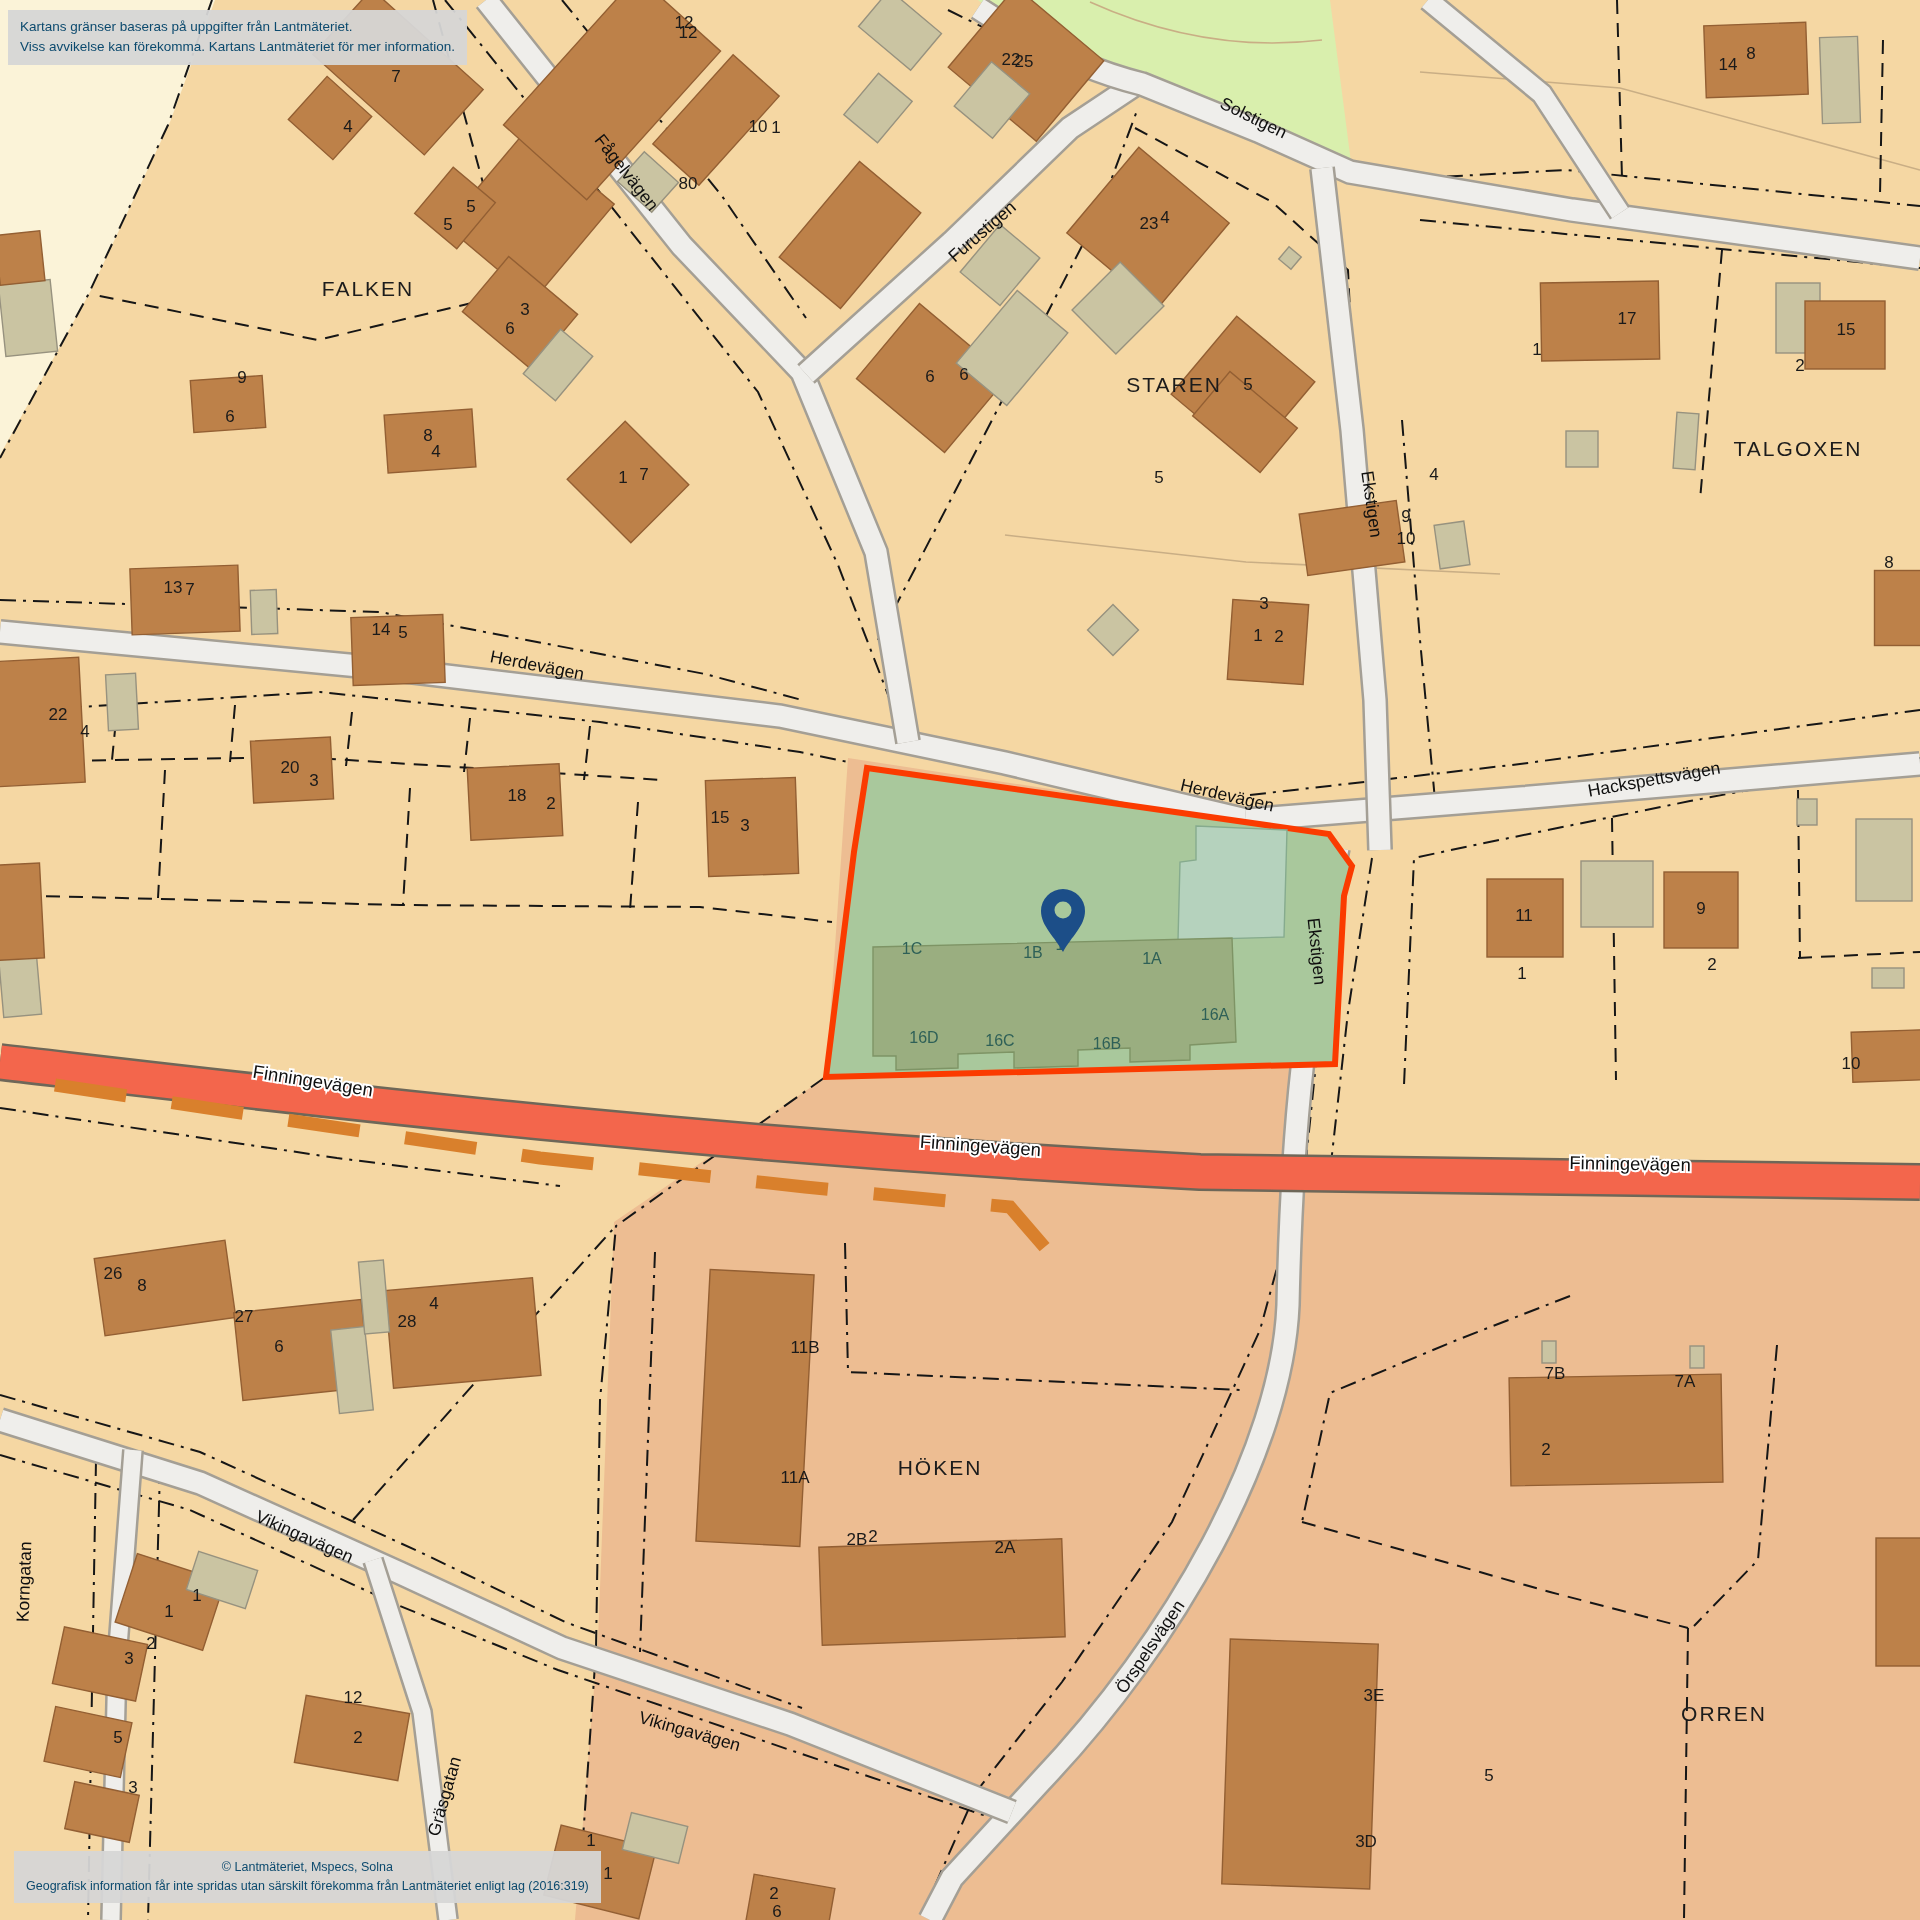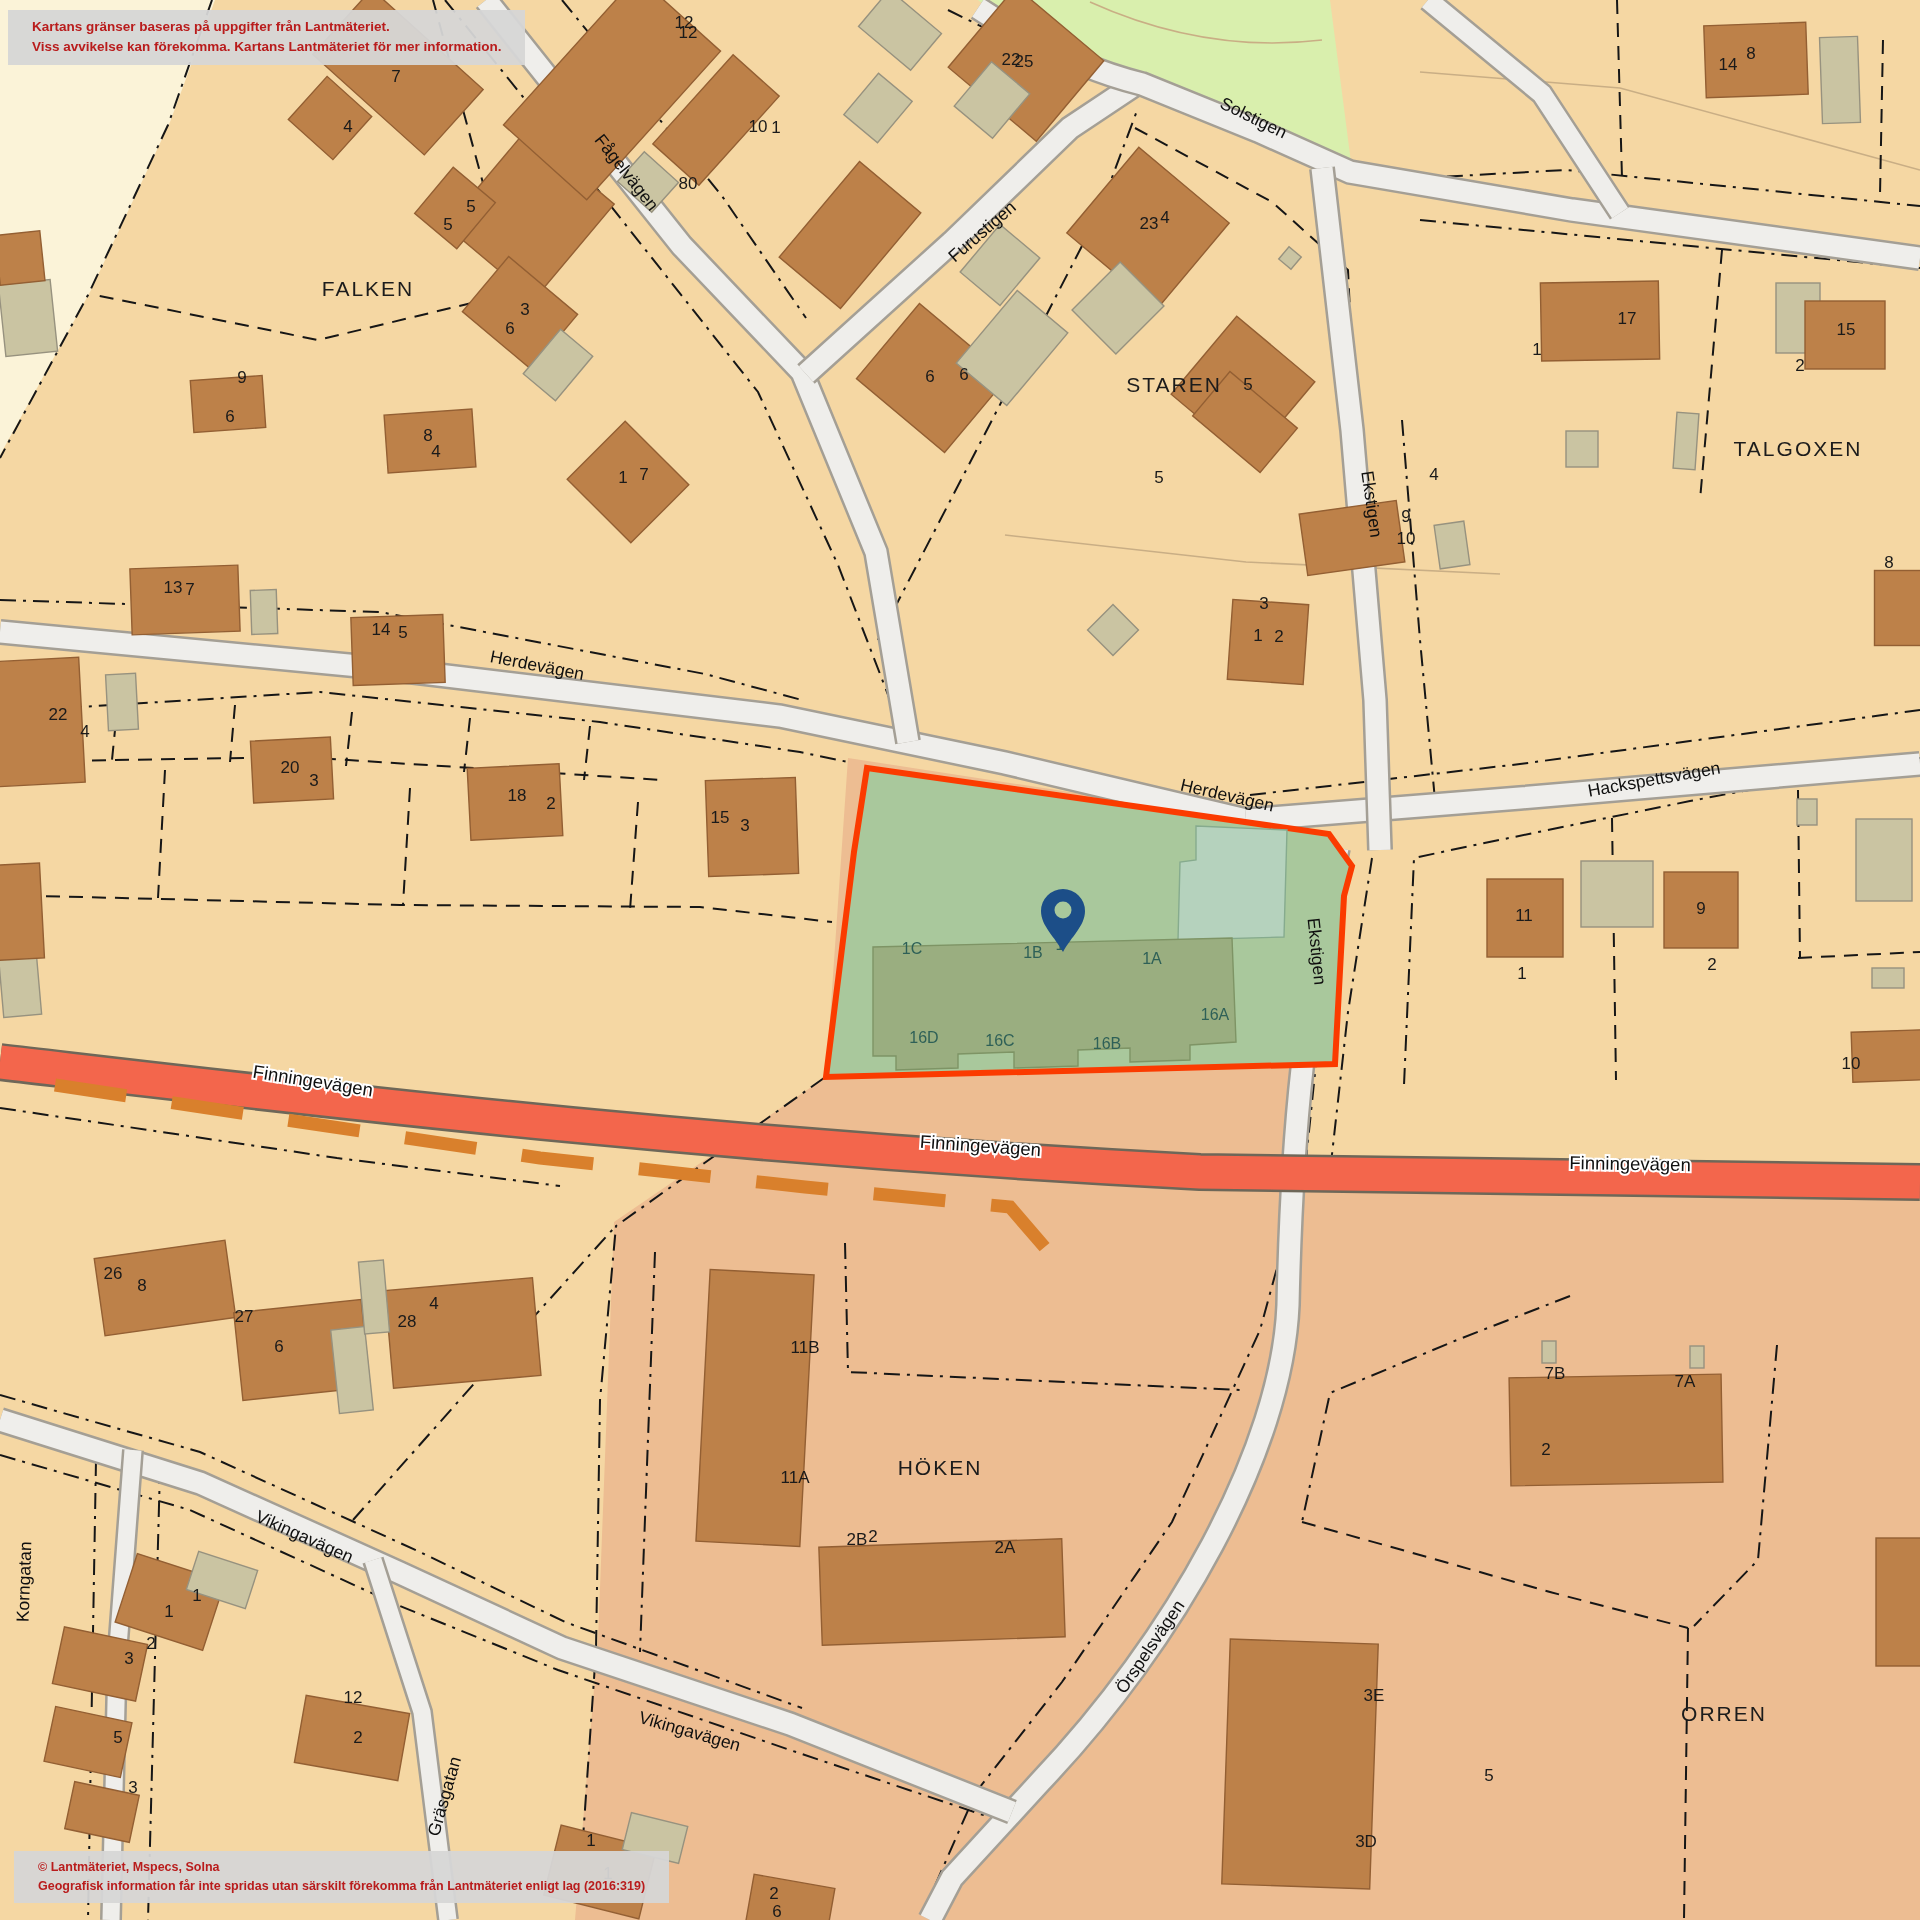--- a/index.html
+++ b/index.html
@@ -1,22 +1,22 @@
 <!DOCTYPE html>
 <html><head>
 <meta charset="utf-8">
 <style>
   html,body{margin:0;padding:0;background:#888;}
   .stage{position:relative;width:1920px;height:1920px;overflow:hidden;
          font-family:"Liberation Sans",sans-serif;background:#f5d7a3;}
   .stage svg{position:absolute;left:0;top:0;}
-  .overlay{position:absolute;background:rgba(214,214,214,.95);color:#b91c1c;
-           font-weight:bold;line-height:1.5;padding:7px 24px;white-space:nowrap;}
+  .overlay{position:absolute;background:rgba(214,214,214,.95);color:#0c4a6e;
+           font-weight:normal;line-height:1.5;padding:7px 12px;white-space:nowrap;}
   #disclaimer{left:8px;top:10px;font-size:13.5px;}
-  #copyright{left:14px;top:1851px;font-size:12.5px;}
+  #copyright{left:14px;top:1851px;font-size:12.5px;text-align:center;}
   text{font-family:"Liberation Sans",sans-serif;}
   .num{font-size:17px;fill:#1a1a1a;text-anchor:middle;}
   .district{font-size:21px;fill:#1c1c1c;letter-spacing:2px;text-anchor:middle;}
   .street{font-size:17.5px;fill:#0f0f0f;text-anchor:middle;}
   .halo{paint-order:stroke;stroke:#ffffff;stroke-width:4px;font-size:18.5px;}
   .subj{font-size:16px;fill:#2e6057;text-anchor:middle;}
 </style>
 </head>
 <body>
 

